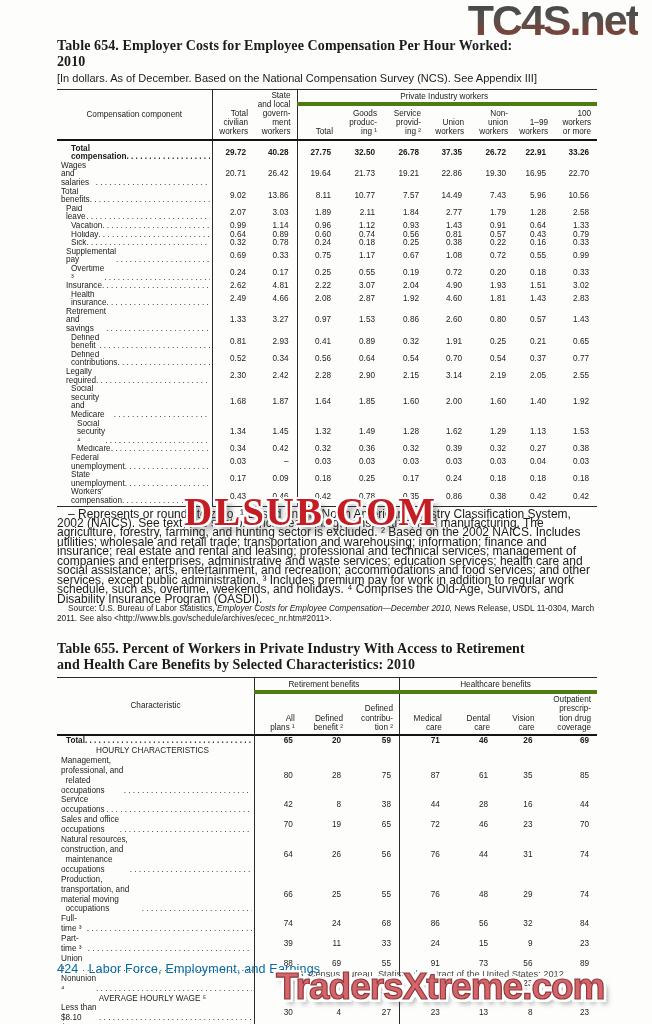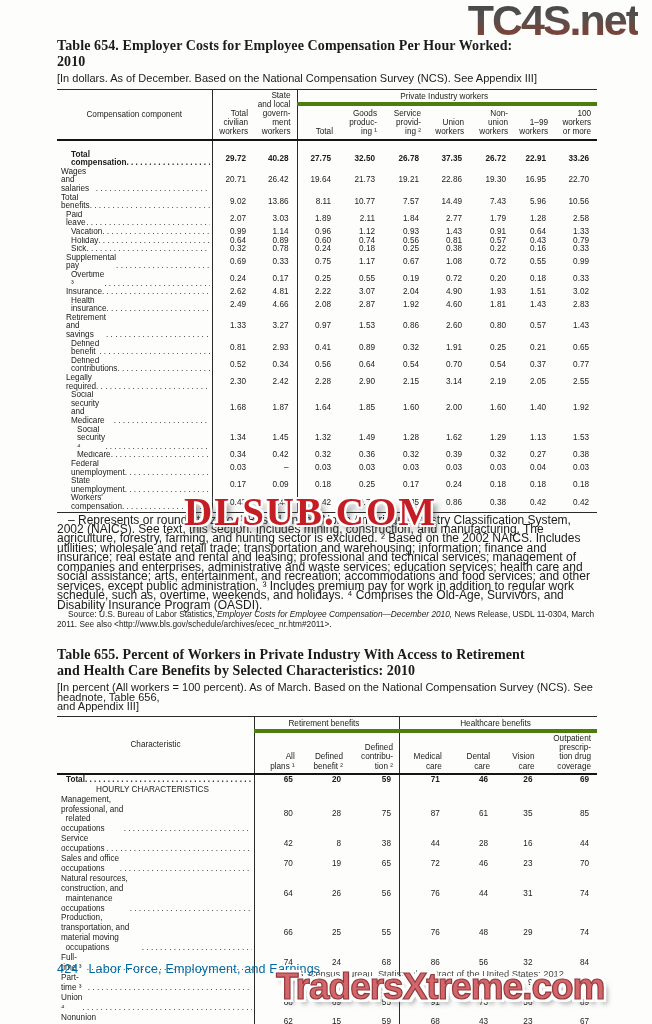--- a/index.html
+++ b/index.html
@@ -30,21 +30,21 @@
   .t655 tbody td { line-height:9.9px; }
   td.lbl { padding:0 2px 0 4px; overflow:hidden; }
   td.lbl.sec { text-align:center; padding-right:10px; }
   .lblflex { display:flex; align-items:flex-end; }
   .txt { white-space:pre-wrap; }
   .i1 { padding-left:5px; } .i2 { padding-left:10px; } .i3 { padding-left:16px; }
   .dots { flex:1 1 auto; overflow:hidden; white-space:nowrap; color:#2a2a2a; }
   .dots::before { content:". . . . . . . . . . . . . . . . . . . . . . . . . . . . . . . . . . . . . . . . . . . . . . . . . . . ."; }
   td.num { text-align:right; padding-right:8px; }
   .bold { font-weight:bold; }
-  .t654 tbody tr:first-child td { padding-top:10px; }
+  .t654 tbody tr:first-child td { padding-top:4px; }
 
   .footnote { font-size:12px; line-height:9.45px; margin-top:3px; text-indent:11px; }
   .sourceline { font-size:8.3px; line-height:9.45px; text-indent:11px; }
   .it { font-style:italic; }
 
   .gap655 { height:18px; }
 
   .pagefooter { position:absolute; left:57px; top:950px; font-size:12.5px; color:#0369a1;
                 z-index:2; letter-spacing:.2px;margin-top:12px; }
   .pagefooter .num { margin-right:10px; }
@@ -488,22 +488,20 @@
         </tbody>
     </table>
 
     <p class="footnote">– Represents or rounds to zero. ¹ Based on the North American Industry Classification System, 2002 (NAICS). See text, this section. Includes mining, construction, and manufacturing. The agriculture, forestry, farming, and hunting sector is excluded. ² Based on the 2002 NAICS. Includes utilities; wholesale and retail trade; transportation and warehousing; information; finance and insurance; real estate and rental and leasing; professional and technical services; management of companies and enterprises, administrative and waste services; education services; health care and social assistance;  arts, entertainment, and recreation; accommodations and food services; and other services, except public administration. ³ Includes premium pay for work in addition to regular work schedule, such as, overtime, weekends, and holidays. ⁴ Comprises the Old-Age, Survivors, and Disability Insurance Program (OASDI).</p>
     <p class="sourceline"><span>Source: U.S. Bureau of Labor Statistics, </span><span class="it">Employer Costs for Employee Compensation—December 2010,</span><span> News Release, USDL 11-0304, March 2011. See also &lt;http://www.bls.gov/schedule/archives/ecec_nr.htm#2011&gt;.</span></p>
 
     <div class="gap655"></div>
 
     <div class="tbl-title">Table 655. Percent of Workers in Private Industry With Access to Retirement
 and Health Care Benefits by Selected Characteristics: 2010</div>
-    <div class="headnote">[In percent (All workers = 100 percent). As of March. Based on the National Compensation Survey (NCS). See headnote, Table 656,
-and Appendix III]</div>
 
     <table class="dtable t655">
       <colgroup>
         <col style="width:196px">
         <col style="width:46px">
           <col style="width:48px">
           <col style="width:50px">
         <col style="width:48px">
           <col style="width:48px">
           <col style="width:44px">

